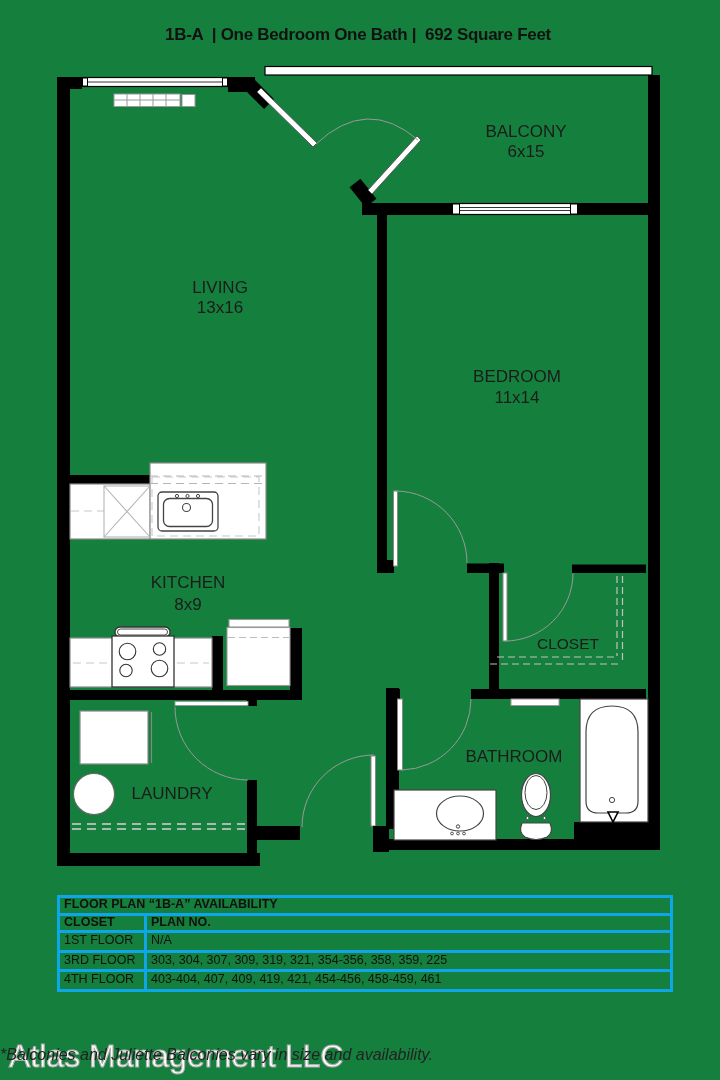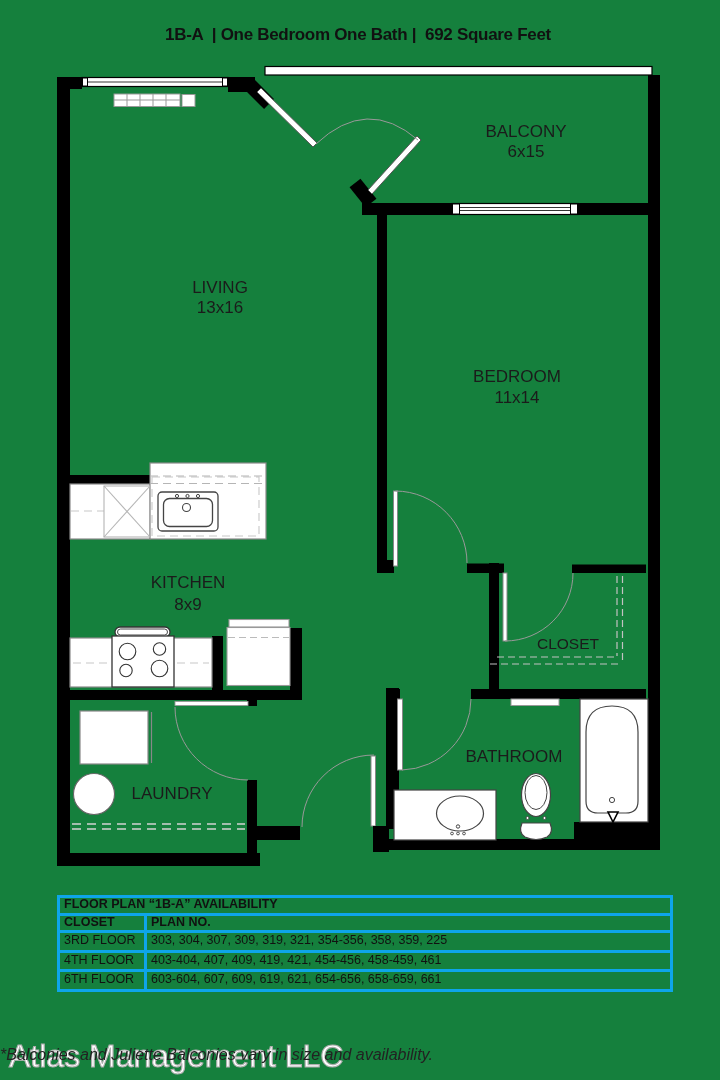--- a/index.html
+++ b/index.html
@@ -251,31 +251,31 @@
 <table>
  <tbody>
           <tr class="hdr">
             <td colspan="2">FLOOR PLAN “1B-A” AVAILABILITY</td>
           </tr>
  <tr class="hdr">
             <td class="c1">CLOSET</td>
             <td>PLAN NO.</td>
           </tr>
  <tr>
+            <td class="c1">1ST FLOOR</td>
+            <td>N/A</td>
+          </tr>
+ <tr>
             <td class="c1">3RD FLOOR</td>
             <td>303, 304, 307, 309, 319, 321, 354-356, 358, 359, 225</td>
           </tr>
  <tr>
             <td class="c1">4TH FLOOR</td>
             <td>403-404, 407, 409, 419, 421, 454-456, 458-459, 461</td>
           </tr>
- <tr>
-            <td class="c1">6TH FLOOR</td>
-            <td>603-604, 607, 609, 619, 621, 654-656, 658-659, 661</td>
-          </tr>
 </tbody>
       </table>
 </div>
 
 <div id="watermark">Atlas Management LLC</div>
 
 <div id="footnote">*Balconies and Juliette Balconies vary in size and availability.</div>
 </div>
 
 </body></html>

